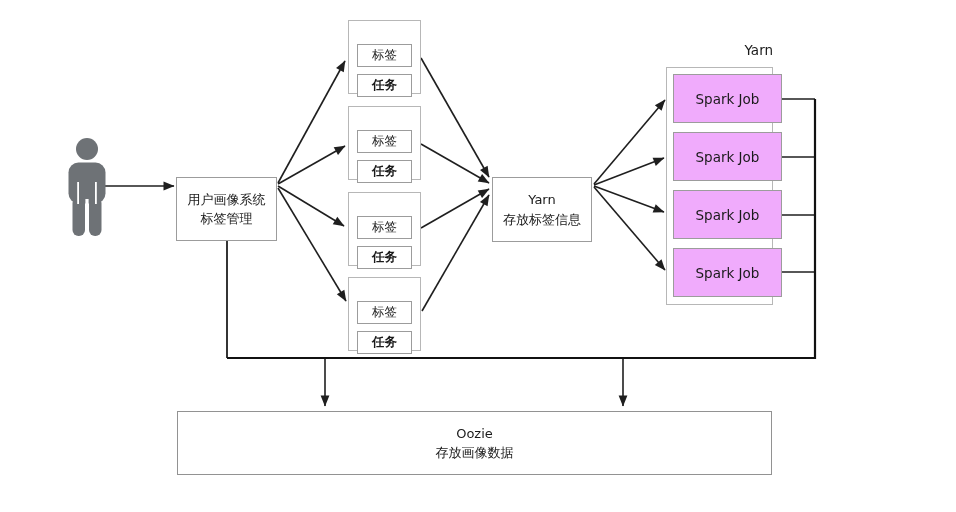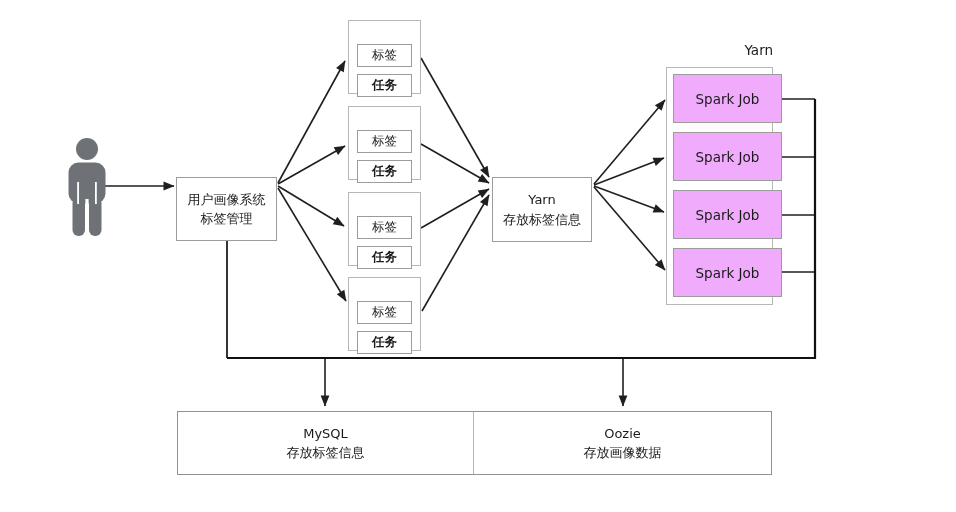--- a/index.html
+++ b/index.html
@@ -154,23 +154,19 @@
     <span>Spark Job</span>
   </div>
   <div class="spark" style="top:190px;">
     <span>Spark Job</span>
   </div>
   <div class="spark" style="top:248px;">
     <span>Spark Job</span>
   </div>
 
   <div class="bigbox">
-    <div class="cell mysql">
-      <div>MySQL</div>
-      <div>存放标签信息</div>
-    </div>
     <div class="cell hbase">
       <div>Oozie</div>
       <div>存放画像数据</div>
     </div>
   </div>
 
 </div>
 
 </body></html>

